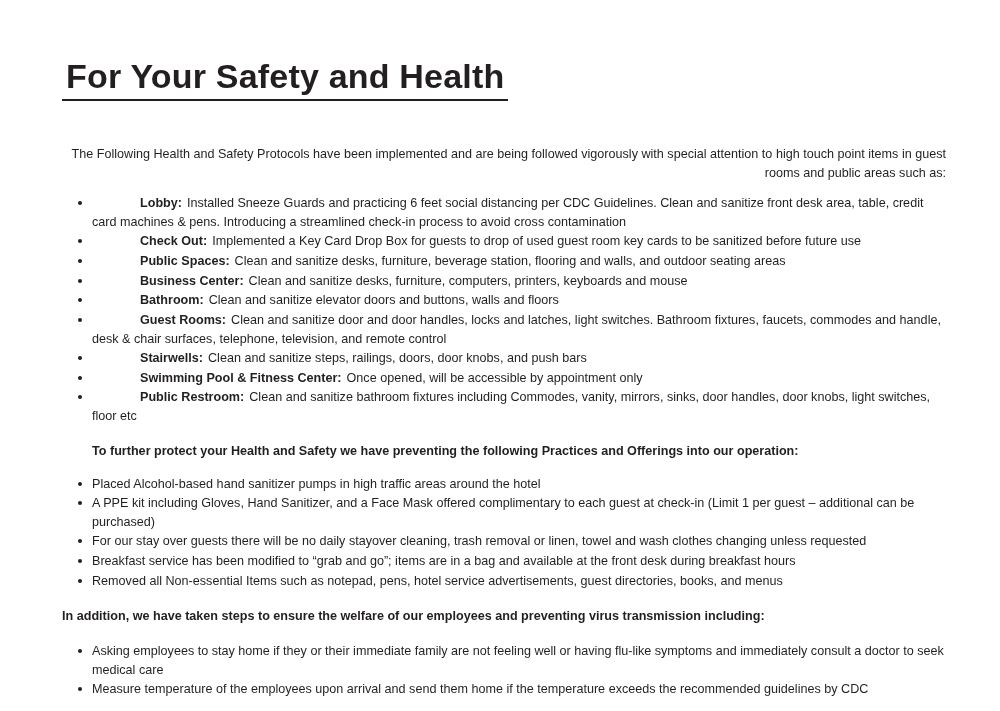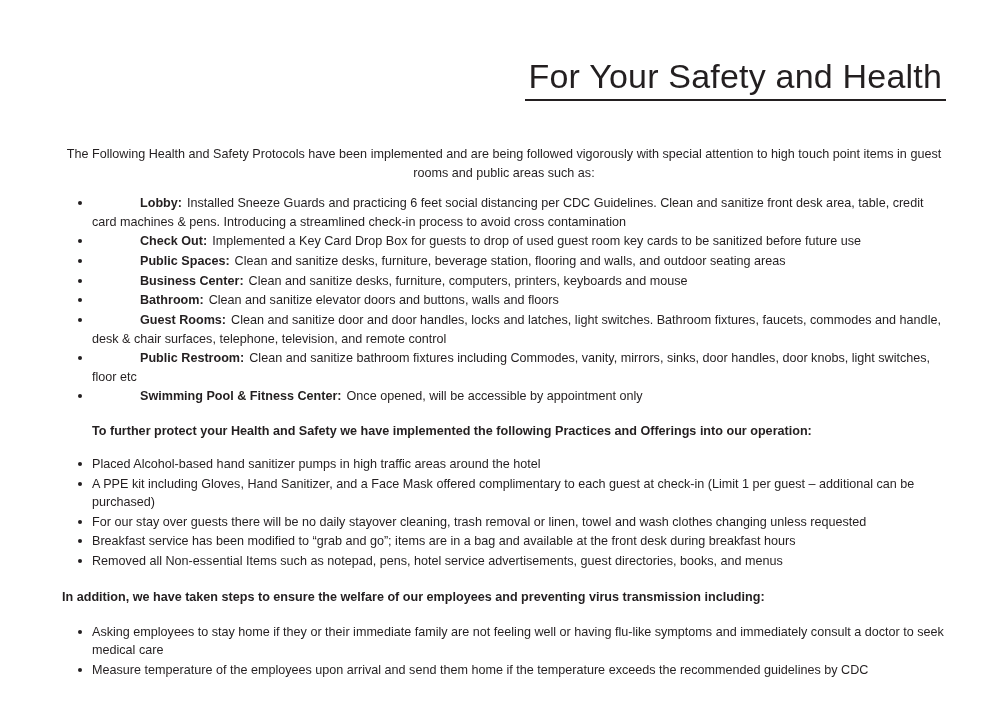--- a/index.html
+++ b/index.html
@@ -15,39 +15,39 @@
     overflow: hidden;
   }
   .page {
     position: relative;
     width: 1000px;
     height: 711px;
     box-sizing: border-box;
     padding: 0 54px 0 62px;
   }
   .doc-title {
-    text-align: right;
+    text-align: left;
     font-size: 34px;
-    font-weight: 400;
+    font-weight: 700;
     letter-spacing: 0.2px;
     margin: 58px 0 0 0;
     padding-bottom: 6px;
     line-height: 1.1;
   }
   .doc-title span {
     display: inline-block;
     border-bottom: 2px solid #231f20;
     padding: 0 4px 4px 4px;
   }
   .intro {
     font-size: 12.6px;
     line-height: 1.5;
     margin-top: 38px;
     margin-bottom: 0;
-    text-align: center;
+    text-align: right;
   }
   ul.bullets {
     list-style: none;
     margin: 11px 0 0 0;
     padding: 0;
   }
   ul.bullets li {
     position: relative;
     font-size: 12.6px;
     line-height: 1.48;
@@ -103,25 +103,26 @@
 
   <p class="intro">The Following Health and Safety Protocols have been implemented and are being followed vigorously with special attention to high touch point items in guest rooms and public areas such as:</p>
 
   <ul class="bullets first">
     <li><span class="lbl">Lobby:</span><span class="lbl-gap"></span><span>Installed Sneeze Guards and practicing 6 feet social distancing per CDC Guidelines.  Clean and sanitize front desk area, table, credit card machines &amp; pens.  Introducing a streamlined check-in process to avoid cross contamination</span></li>
     <li><span class="lbl">Check Out:</span><span class="lbl-gap"></span><span>Implemented a Key Card Drop Box for guests to drop of used guest room key cards to be sanitized before future use</span></li>
     <li><span class="lbl">Public Spaces:</span><span class="lbl-gap"></span><span>Clean and sanitize desks, furniture, beverage station, flooring and walls, and outdoor seating areas</span></li>
     <li><span class="lbl">Business Center:</span><span class="lbl-gap"></span><span>Clean and sanitize desks, furniture, computers, printers, keyboards and mouse</span></li>
     <li><span class="lbl">Bathroom:</span><span class="lbl-gap"></span><span>Clean and sanitize elevator doors and buttons, walls and floors</span></li>
     <li><span class="lbl">Guest Rooms:</span><span class="lbl-gap"></span><span>Clean and sanitize door and door handles, locks and latches, light switches. Bathroom fixtures, faucets, commodes and handle, desk &amp; chair surfaces, telephone, television, and remote control</span></li>
+    <li><span class="lbl">Stairwells:</span><span class="lbl-gap"></span><span>Clean and sanitize steps, railings, doors, door knobs, and push bars</span></li>
+    <li><span class="lbl">Swimming Pool &amp; Fitness Center:</span><span class="lbl-gap"></span><span>Once opened, will be accessible by appointment only</span></li>
     <li><span class="lbl">Public Restroom:</span><span class="lbl-gap"></span><span>Clean and sanitize bathroom fixtures including Commodes, vanity, mirrors, sinks, door handles, door knobs, light switches, floor etc</span></li>
-    <li><span class="lbl">Swimming Pool &amp; Fitness Center:</span><span class="lbl-gap"></span><span>Once opened, will be accessible by appointment only</span></li>
   </ul>
 
-  <p class="mid-heading">To further protect your Health and Safety we have implemented the following Practices and Offerings into our operation:</p>
+  <p class="mid-heading">To further protect your Health and Safety we have preventing the following Practices and Offerings into our operation:</p>
 
   <ul class="bullets second">
     <li><span>Placed Alcohol-based hand sanitizer pumps in high traffic areas around the hotel</span></li>
     <li><span>A PPE kit including Gloves, Hand Sanitizer, and a Face Mask offered complimentary to each guest at check-in (Limit 1 per guest – additional can be purchased)</span></li>
     <li><span>For our stay over guests there will be no daily stayover cleaning, trash removal or linen, towel and wash clothes changing unless requested</span></li>
     <li><span>Breakfast service has been modified to “grab and go”; items are in a bag and available at the front desk during breakfast hours</span></li>
     <li><span>Removed all Non-essential Items such as notepad, pens, hotel service advertisements, guest directories, books, and menus</span></li>
   </ul>
 
   <p class="section-heading">In addition, we have taken steps to ensure the welfare of our employees and preventing virus transmission including:</p>

